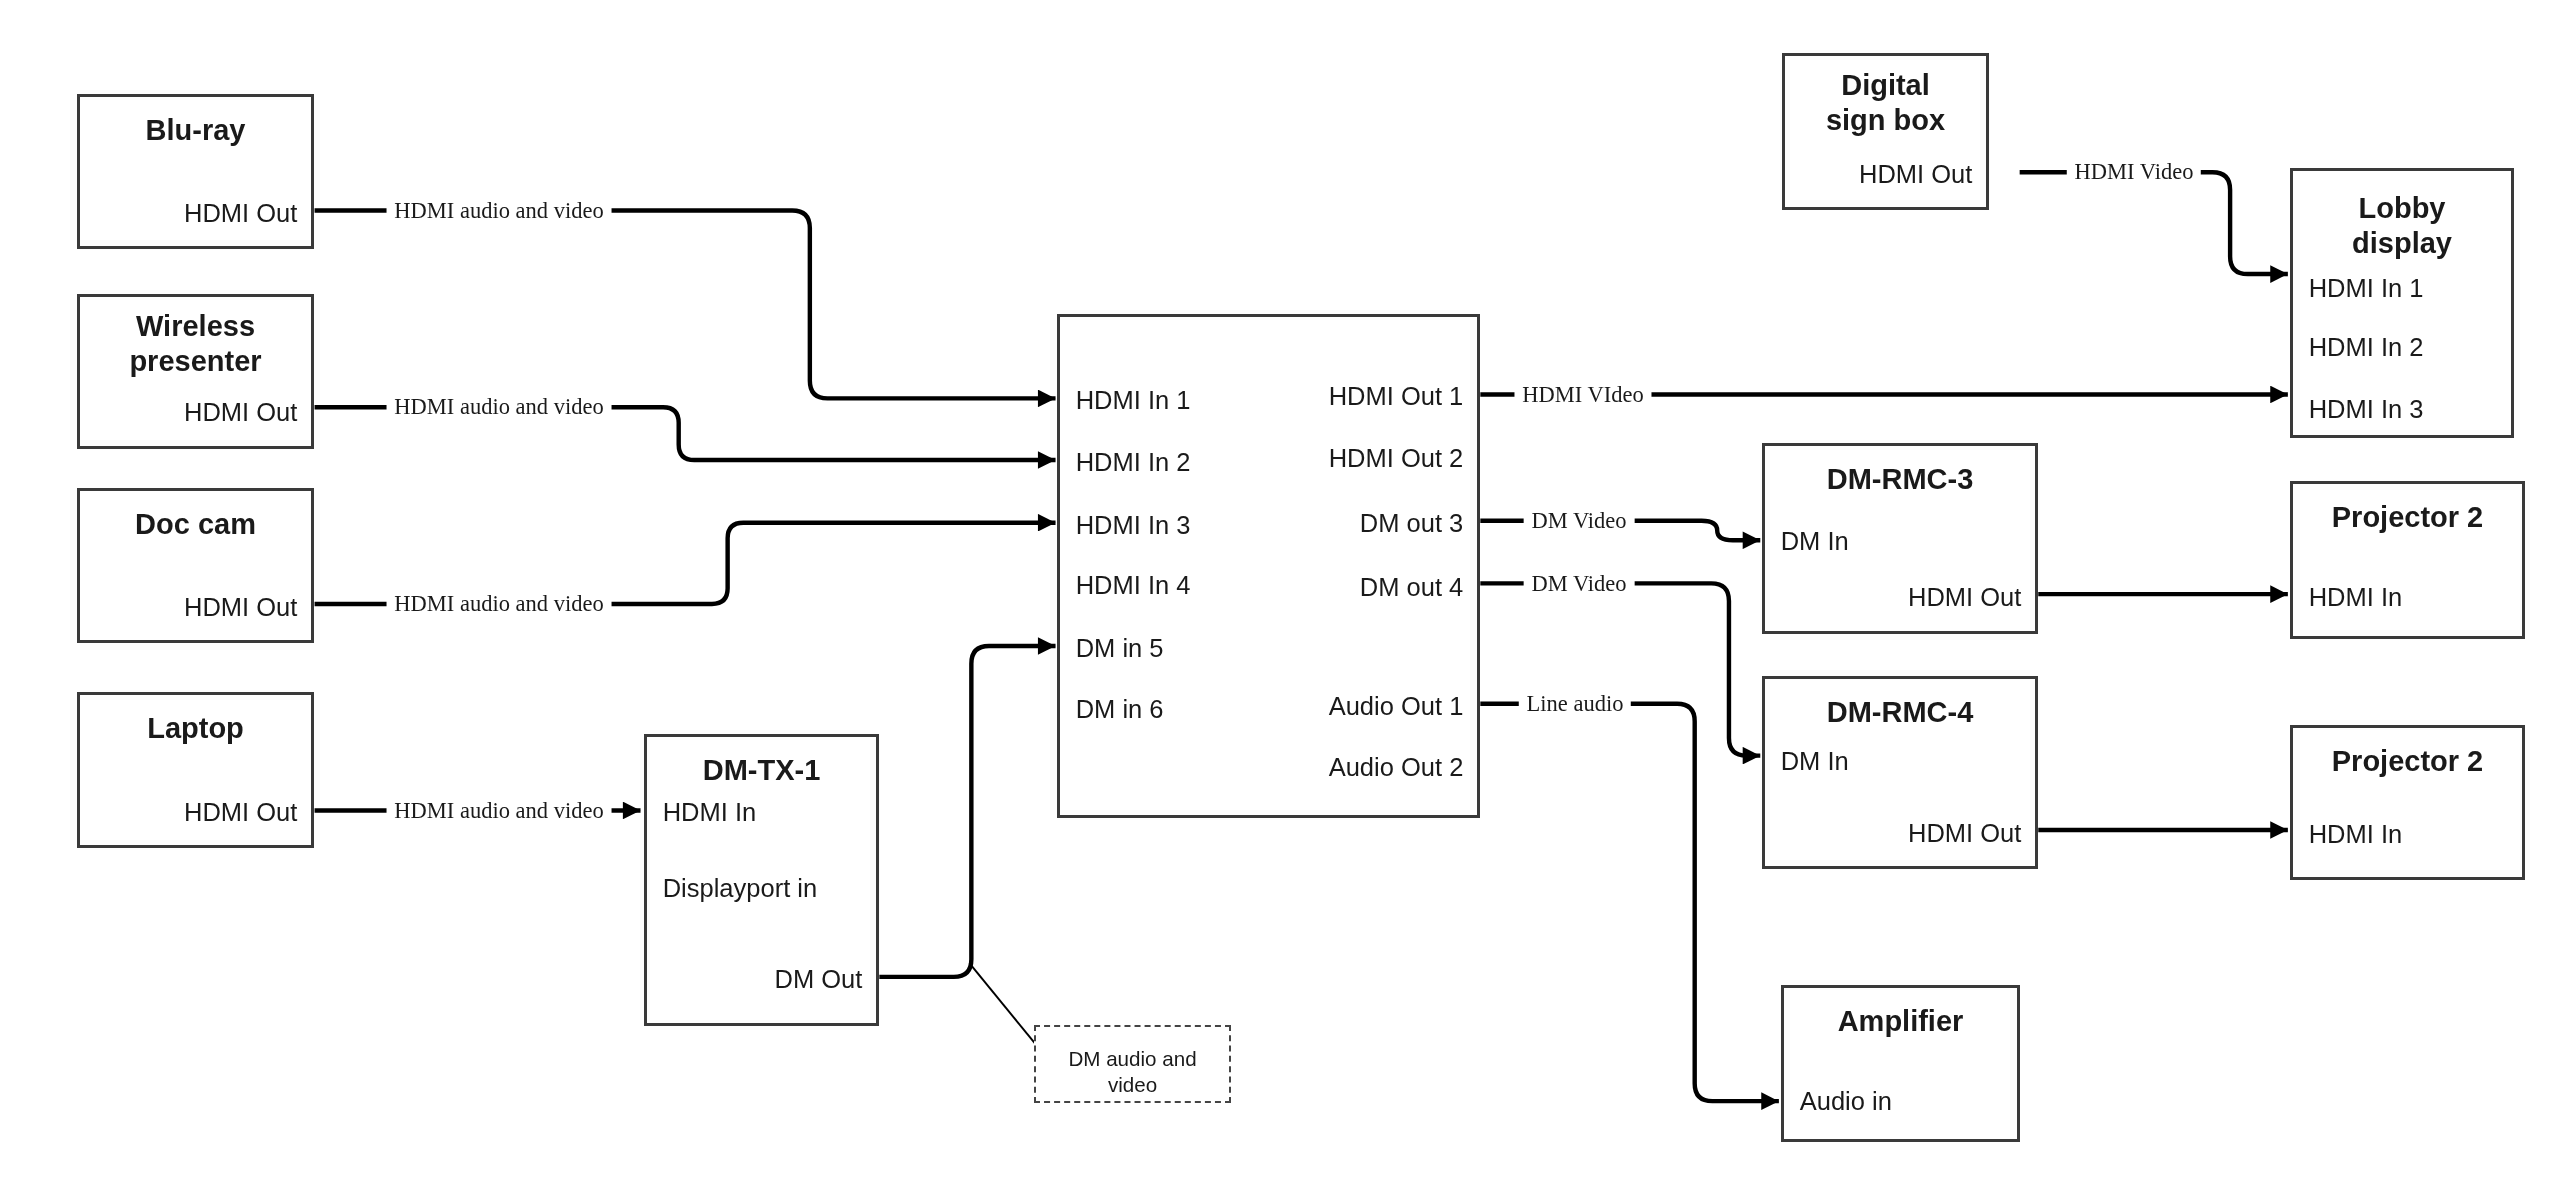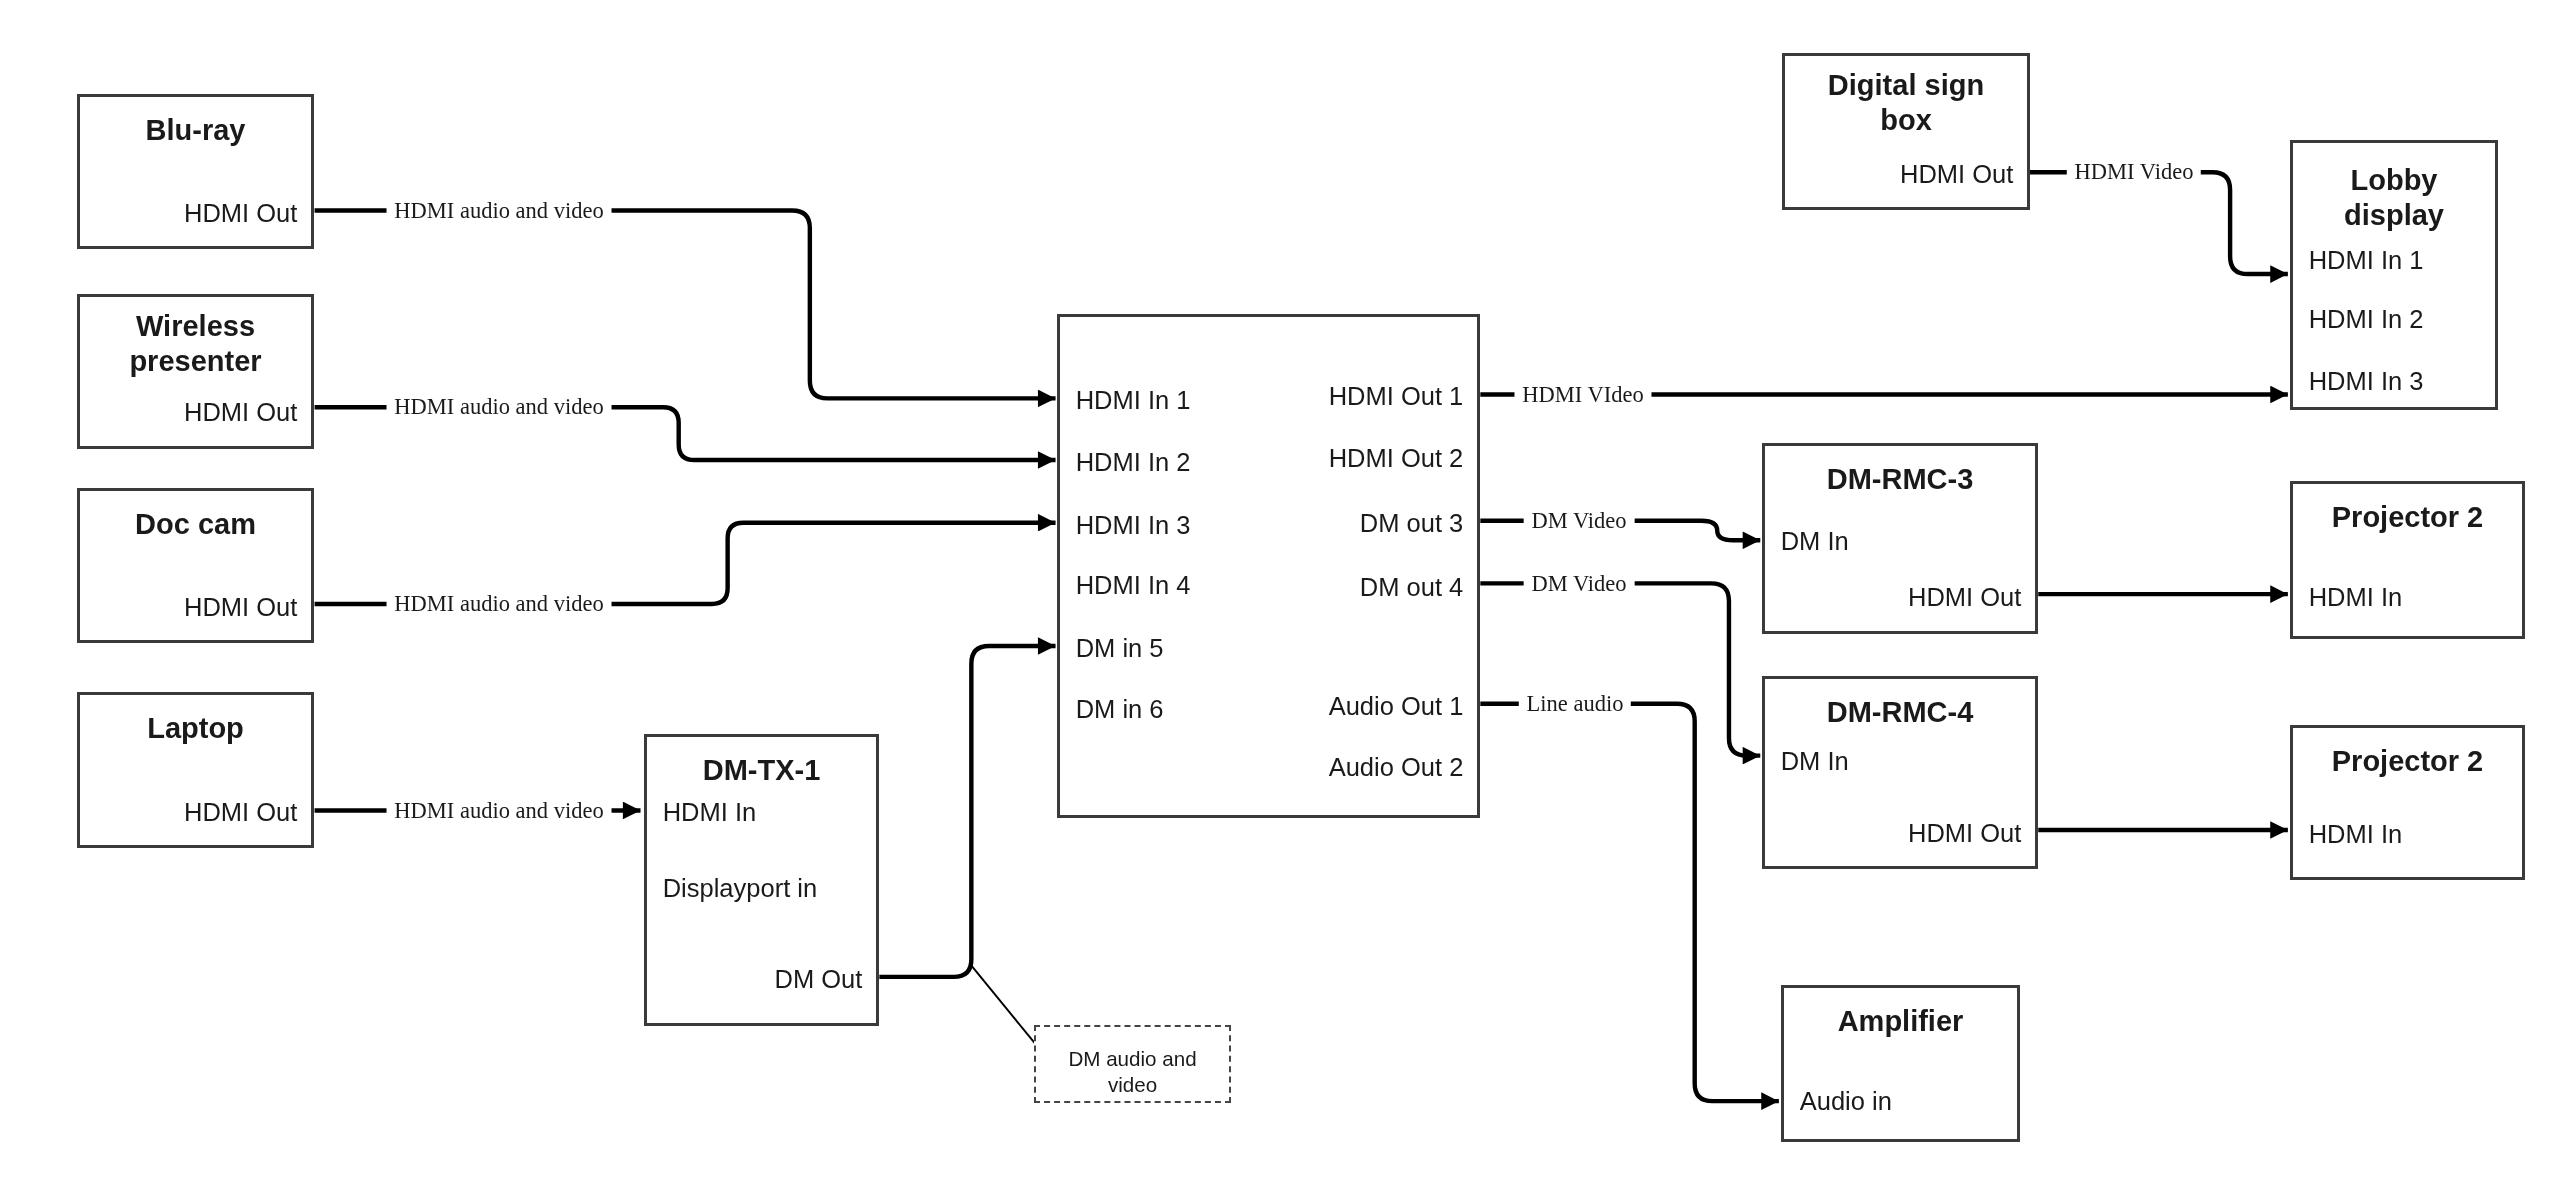--- a/index.html
+++ b/index.html
@@ -80,26 +80,26 @@
     <div class="port left" style="top:332px">DM in 5</div>
     <div class="port left" style="top:393px">DM in 6</div>
     <div class="port right" style="top:80px">HDMI Out 1</div>
     <div class="port right" style="top:142px">HDMI Out 2</div>
     <div class="port right" style="top:207px">DM out 3</div>
     <div class="port right" style="top:271px">DM out 4</div>
     <div class="port right" style="top:390px">Audio Out 1</div>
     <div class="port right" style="top:451px">Audio Out 2</div>
   </div>
 
-  <div class="node" style="left:1782px;top:53px;width:248px;height:157px">
+  <div class="node" style="left:1782px;top:53px;width:207px;height:157px">
     <div class="title" style="margin-top:11.7px;padding:0 33px">Digital sign box</div>
     <div class="port right" style="top:119px">HDMI Out</div>
   </div>
 
-  <div class="node" style="left:2290px;top:140px;width:208px;height:270px">
+  <div class="node" style="left:2290px;top:168px;width:224px;height:270px">
     <div class="title" style="margin-top:19.6px;padding:0 49px">Lobby display</div>
     <div class="port left" style="top:118px">HDMI In 1</div>
     <div class="port left" style="top:177px">HDMI In 2</div>
     <div class="port left" style="top:239px">HDMI In 3</div>
   </div>
 
   <div class="node" style="left:1762px;top:443px;width:276px;height:191px">
     <div class="title">DM-RMC-3</div>
     <div class="port left" style="top:96px">DM In</div>
     <div class="port right" style="top:152px">HDMI Out</div>

